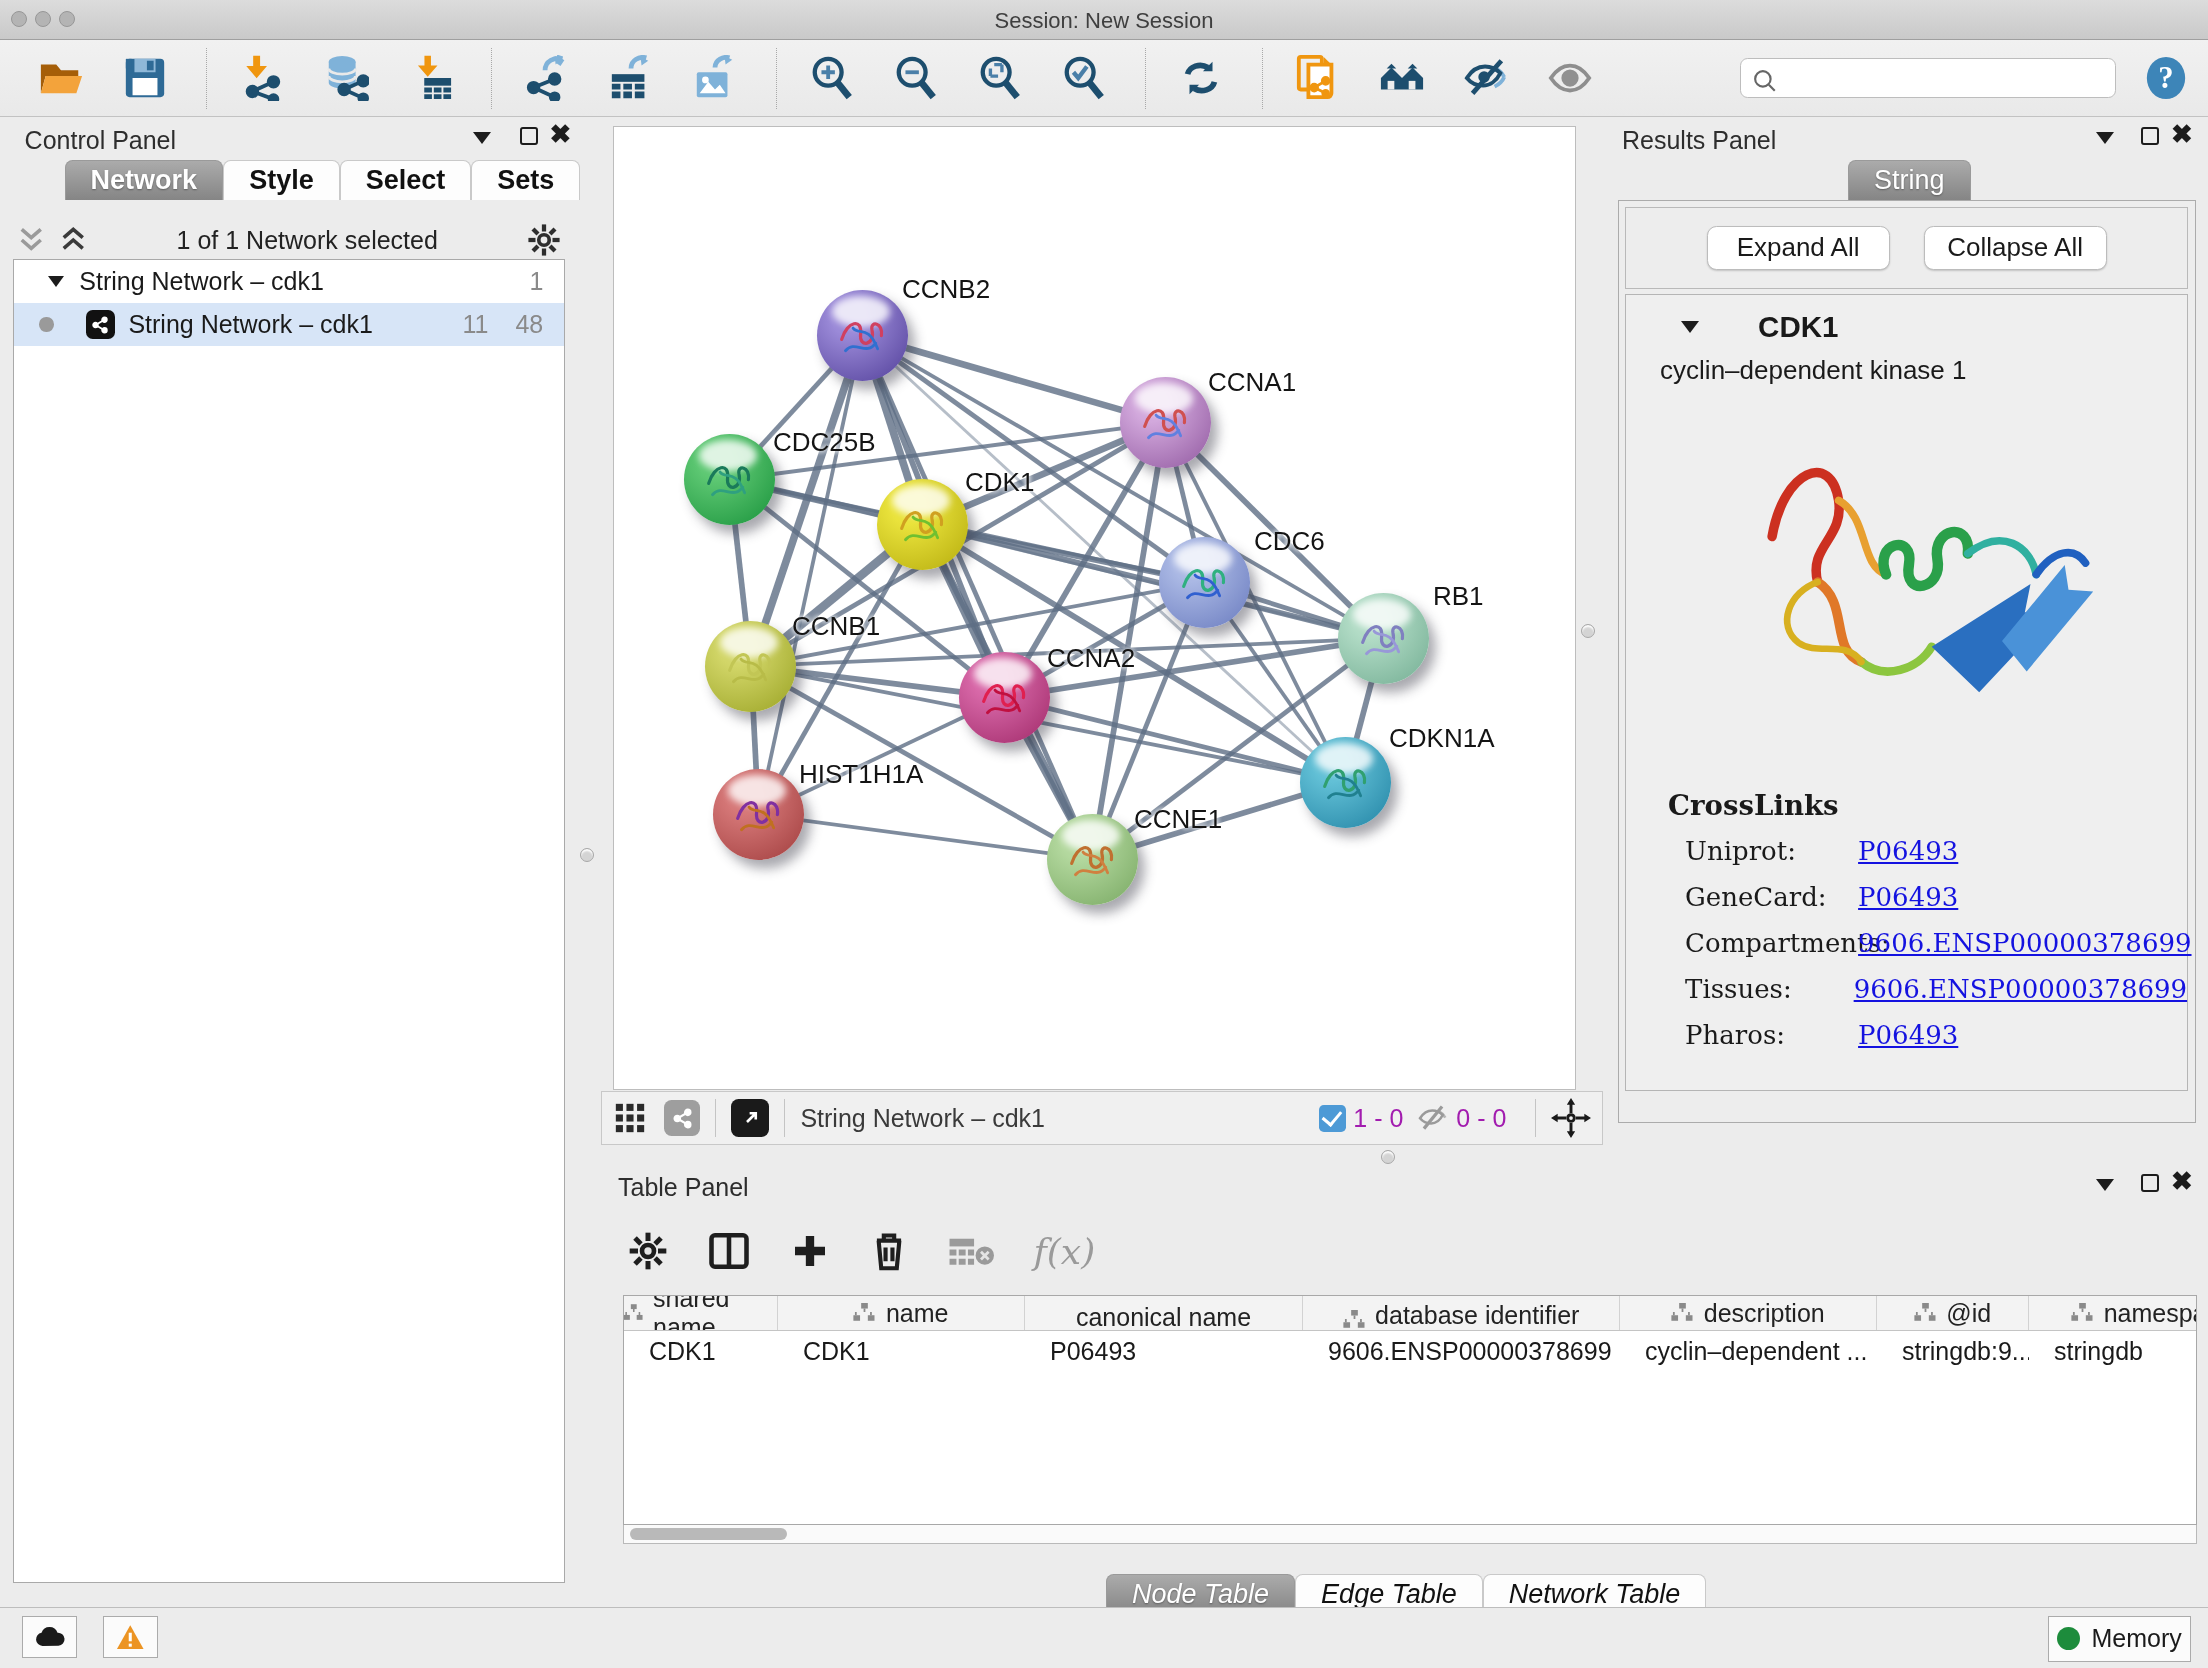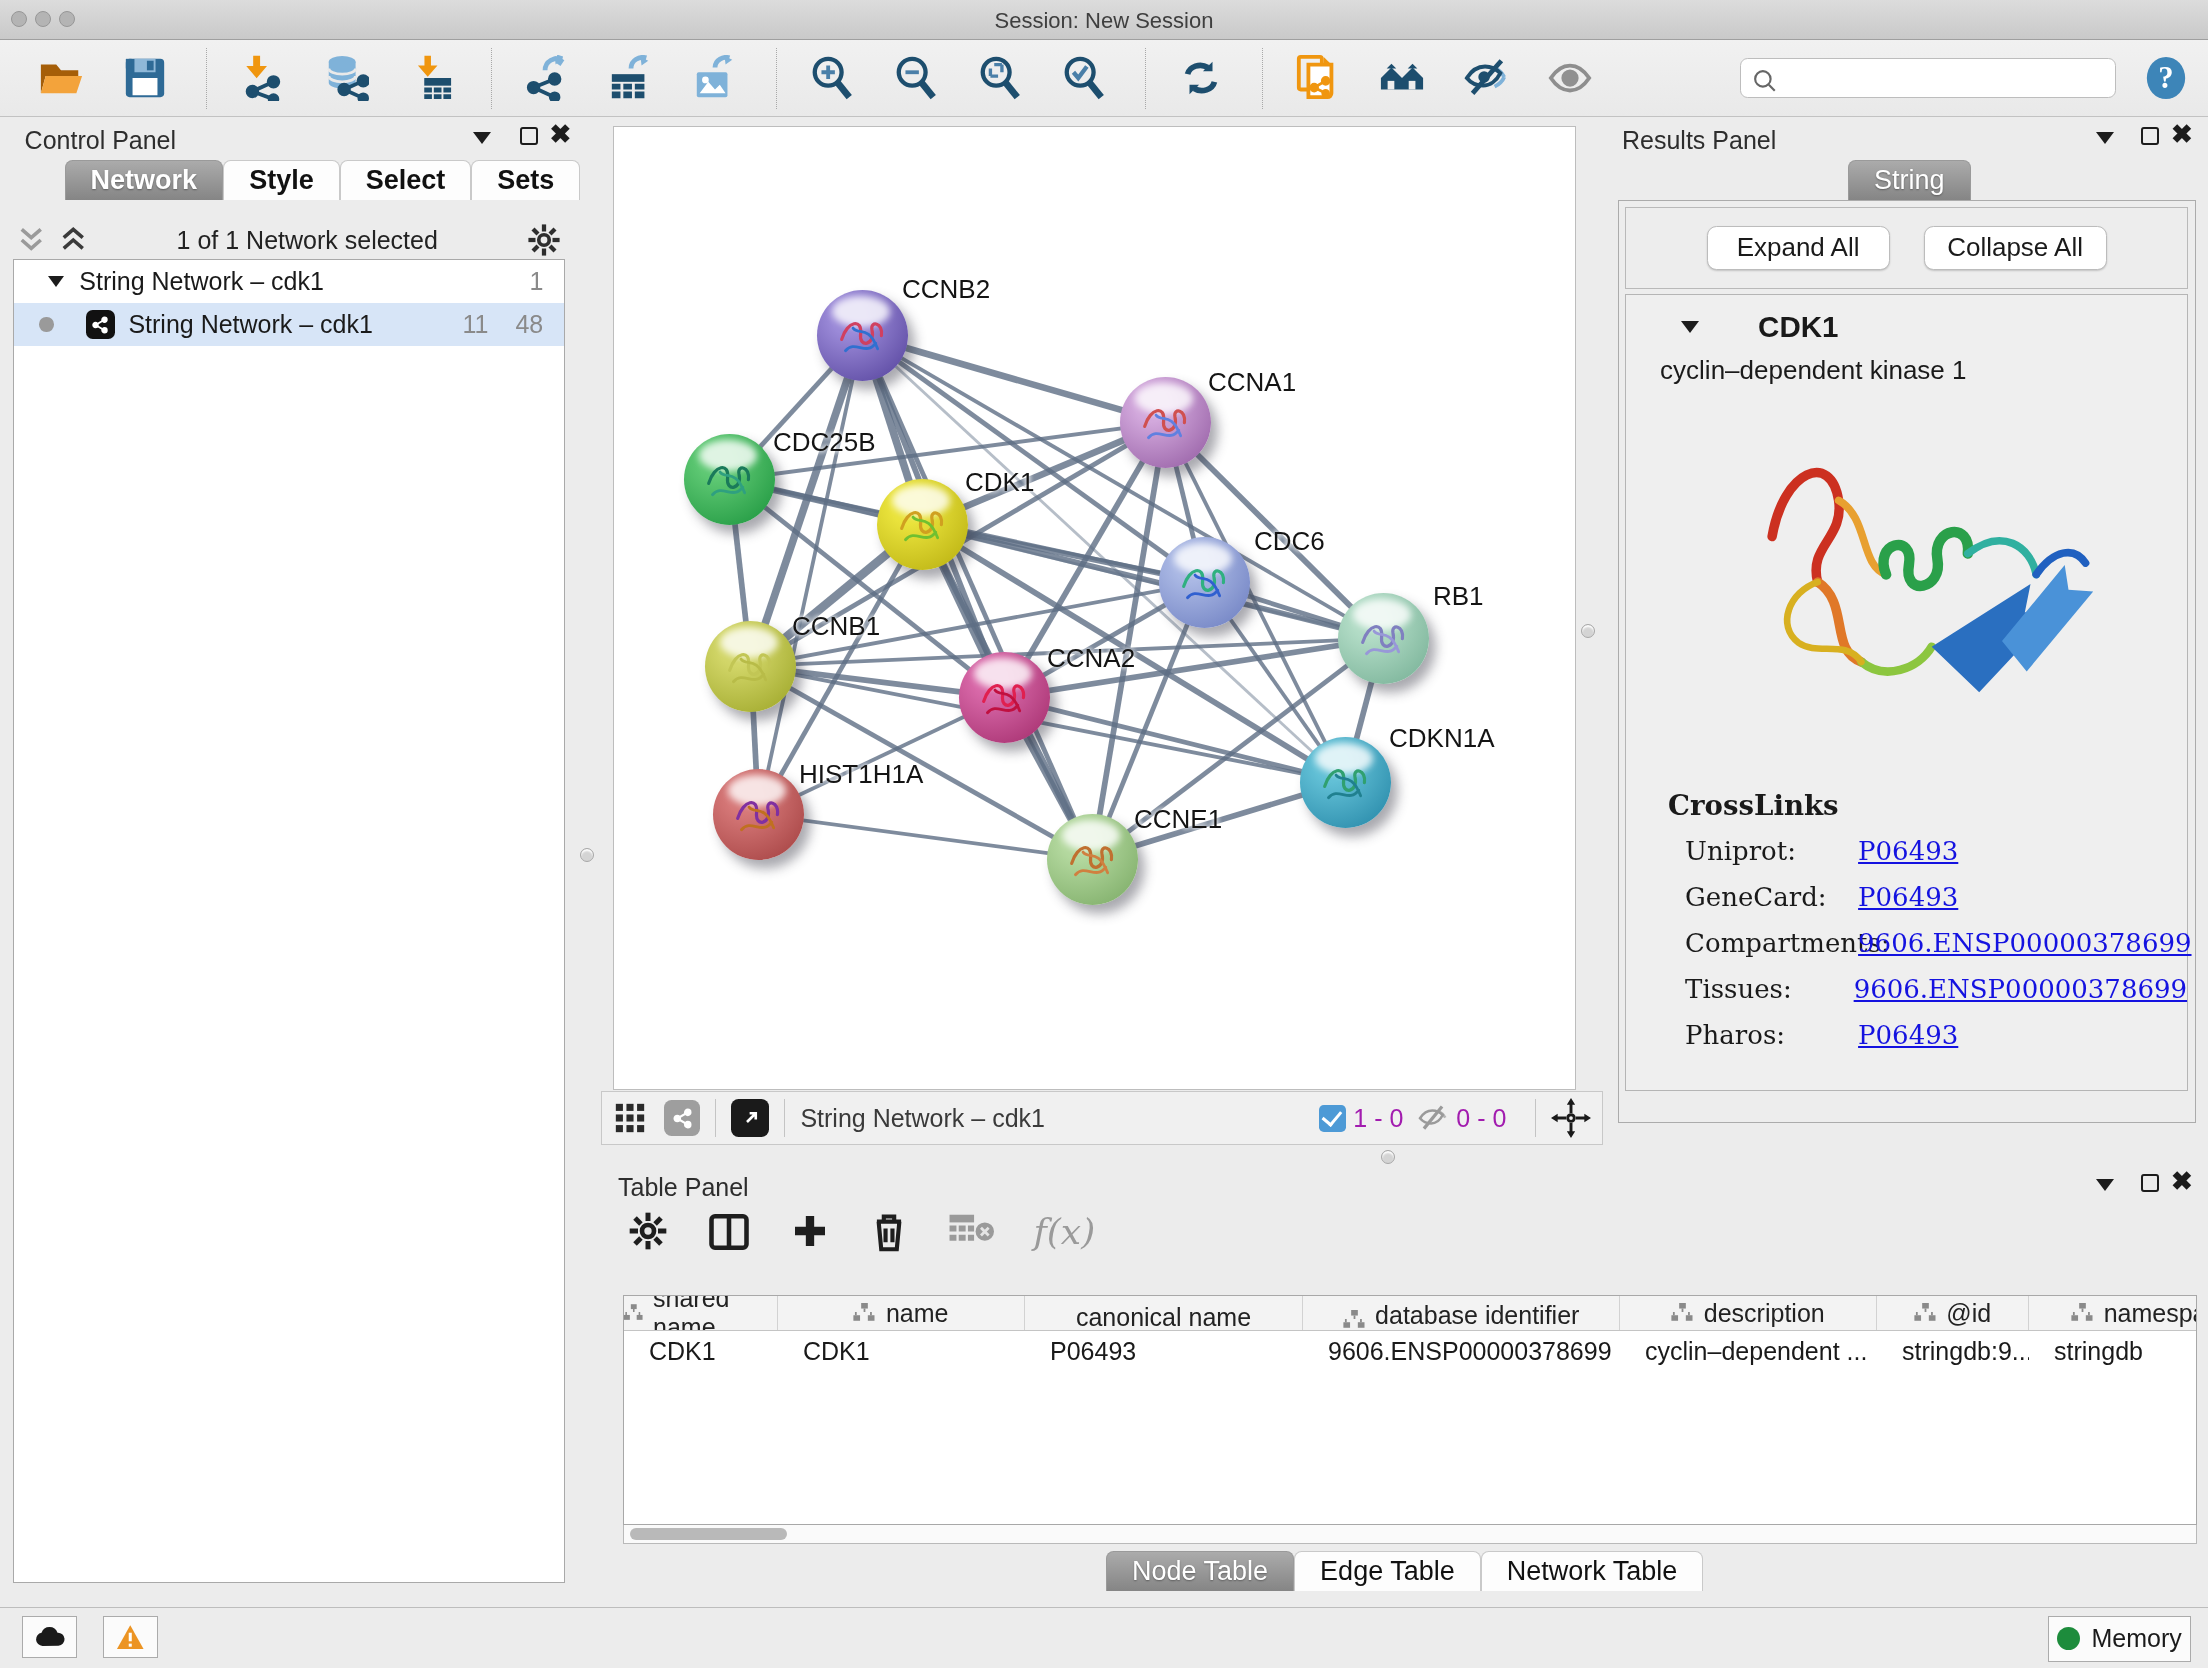--- a/index.html
+++ b/index.html
@@ -95,33 +95,33 @@
   #rp-structure { display:block; margin:27px auto 0 auto; }
   #rp-xl { padding:34px 0 0 42px; font-family:"DejaVu Serif","Liberation Serif",serif; }
   #rp-xl h3 { font-size:27.6px; margin-bottom:13.3px; }
   .xl-row { display:flex; font-size:26px; margin-bottom:16px; }
   .xl-label { width:190px; padding-left:17px; }
   .xl-link { color:#1412e0; text-decoration:underline; }
 
   
   #table-panel { position:absolute; left:599px; top:1156px; width:1609px; height:447px; }
   #tp-toolbar { position:absolute; left:28.5px; top:55px; height:80px; display:flex;
-    gap:40px; }
+    align-items:center; gap:40px; }
   #tp-box { position:absolute; left:24px; top:139px; width:1574px; height:230px;
     background:#fff; border:1.4px solid #a8a8a8; overflow:hidden; }
   #tp-header { display:flex; height:35px; background:#f3f3f3; border-bottom:1px solid #c4c4c4; }
   .th { display:flex; align-items:center; justify-content:center; gap:9.5px;
     font-size:25px; color:#222; border-right:1px solid #d2d2d2; flex:0 0 auto; overflow:hidden; }
   #tp-row { display:flex; height:40px; align-items:center; }
   .td { font-size:25px; padding-left:25px; flex:0 0 auto; overflow:hidden; white-space:nowrap; }
   #tp-hscroll { position:absolute; left:24px; top:369px; width:1574px; height:19px;
     background:#fafafa; border:1px solid #b9b9b9; border-top:none; }
   #tp-thumb { position:absolute; left:5.7px; top:2.9px; width:157px; height:12.4px;
     background:#b9b9b9; border-radius:6.7px; }
-  #tp-tabs { position:absolute; left:507px; top:395px; display:flex; }
+  #tp-tabs { position:absolute; left:507px; top:418px; display:flex;font-style:italic; }
   .tp-ctl { position:absolute; top:17px; }
 
   
   #statusbar { position:absolute; left:0; top:1607px; width:2208px; height:61px;
     background:#ececec; border-top:1px solid #bdbdbd; }
   .sb-btn { position:absolute; top:7.6px; height:42px; background:#fbfbfb;
     border:1.4px solid #ababab; display:flex; align-items:center; justify-content:center; }
   #memory-btn { left:2048px; width:143px; height:46px; font-size:25px; gap:11.4px; }
   #memory-dot { width:23px; height:23px; border-radius:50%; background:#1d8c3c; }
 </style>

